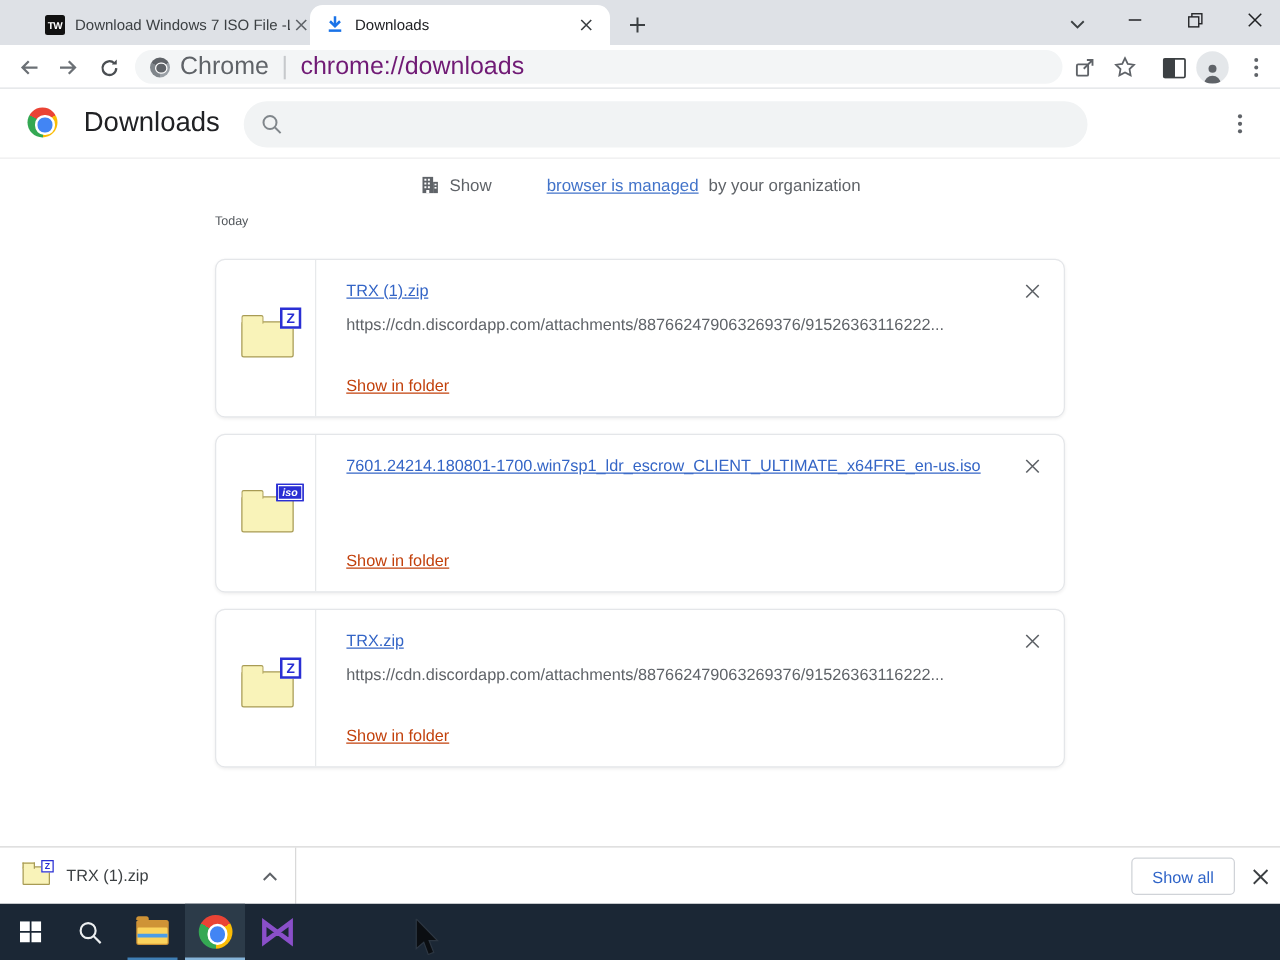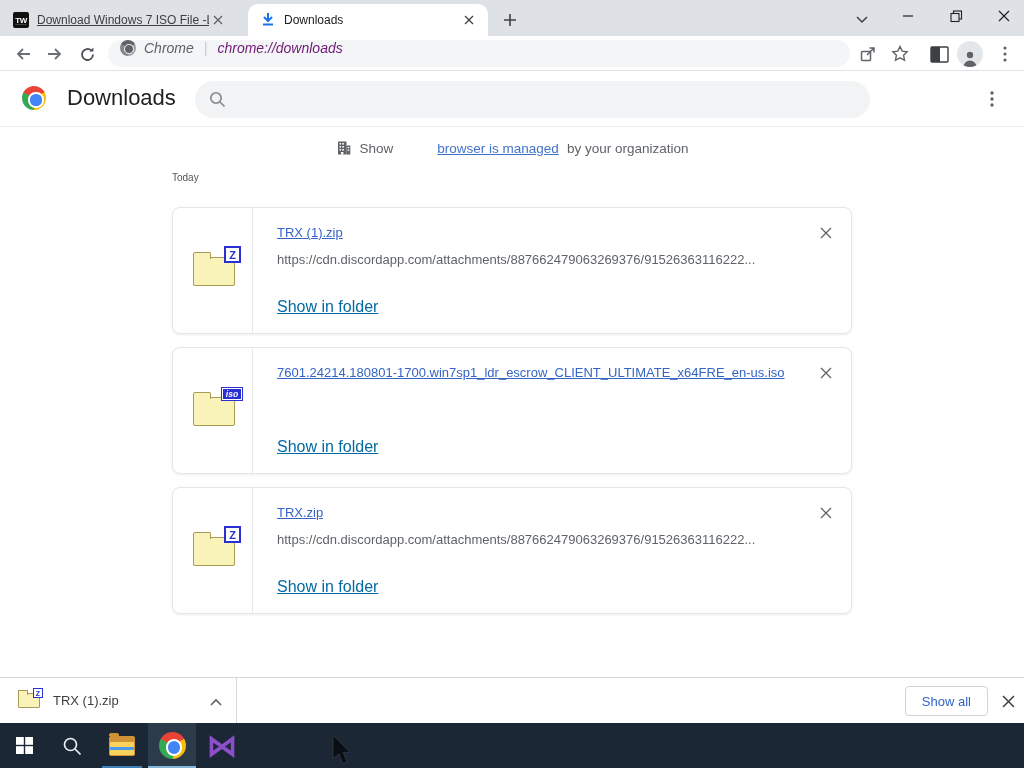--- a/index.html
+++ b/index.html
@@ -2,36 +2,36 @@
 <html><head>
 <meta charset="utf-8">
 <style>
   * { margin:0; padding:0; box-sizing:border-box; }
   html,body { width:1024px; height:768px; overflow:hidden; font-family:"Liberation Sans", sans-serif; background:#fff; }
   #screen { position:relative; width:1024px; height:768px; background:#fff; }
 
   
   #tabstrip { position:absolute; left:0; top:0; width:1024px; height:36px; background:#dee1e6; }
   .tab { position:absolute; top:4px; height:32px; display:flex; align-items:center; font-size:12px; color:#3c4043; }
-  #tab1 { left:1px; width:236px;text-decoration:underline; }
+  #tab1 { left:24px; width:236px; }
   #tab2 { left:248px; width:240px; background:#fff; border-radius:10px 10px 0 0; color:#202124; }
   .tab .fav { margin-left:12px; flex:0 0 auto; }
   .tab .title { margin-left:8px; white-space:nowrap; overflow:hidden; flex:1 1 auto; }
   .tab .tclose { flex:0 0 auto; margin-right:10px; width:18px; height:18px; display:flex; align-items:center; justify-content:center; border-radius:50%; }
   .tw-fav { width:16px; height:16px; background:#111; color:#fff; border-radius:2px; font-size:8px; font-weight:bold; display:flex; align-items:center; justify-content:center; letter-spacing:-0.5px; }
   #newtab { position:absolute; left:498px; top:8px; width:24px; height:24px; display:flex; align-items:center; justify-content:center; border-radius:50%; }
   #tabsearch { position:absolute; left:850px; top:8px; width:24px; height:24px; display:flex; align-items:center; justify-content:center; }
   .winbtn { position:absolute; top:0; width:40px; height:32px; display:flex; align-items:center; justify-content:center; }
   #btn-min { left:888px; } #btn-restore { left:936px; } #btn-close { left:984px; }
 
   
   #toolbar { position:absolute; left:0; top:36px; width:1024px; height:35px; background:#fff; border-bottom:1px solid #e0e2e5; }
   .navic { position:absolute; top:5px; width:26px; height:26px; display:flex; align-items:center; justify-content:center; border-radius:50%; }
   #nav-back { left:10px; } #nav-fwd { left:42px; } #nav-reload { left:74px; }
-  #omnibox { position:absolute; left:108px; top:4px; width:742px; height:27px; background:#f3f5f6; border-radius:14px; display:flex; align-items:flex-start; font-size:14px;font-style:italic; }
+  #omnibox { position:absolute; left:108px; top:4px; width:742px; height:27px; background:#f3f5f6; border-radius:14px; display:flex; align-items:center; font-size:20px; }
   #omnibox .glyph { margin-left:12px; }
   #omnibox .site { margin-left:8px; color:#5f6368; }
   #omnibox .sep { margin:0 10px; color:#c6c9cc; }
   #omnibox .url { color:#701a75; }
   .tbic { position:absolute; top:5px; width:26px; height:26px; display:flex; align-items:center; justify-content:center; }
   #ic-share { left:855px; } #ic-star { left:887px; } #ic-panel { left:926px; }
   #ic-avatar { left:957px; } #ic-menu { left:992px; }
   .avatar { width:26px; height:26px; border-radius:50%; background:#e4e7ea; display:flex; align-items:flex-end; justify-content:center; overflow:hidden; }
 
   
@@ -52,21 +52,21 @@
   #today { position:absolute; left:172px; top:172px; font-size:10px; color:#50555a; }
   .card { position:absolute; left:172px; width:680px; height:127px; background:#fff; border:1px solid #e4e6e9; border-radius:8px; box-shadow:0 1px 3px rgba(0,0,0,.07); }
   #card1 { top:207px; } #card2 { top:347px; } #card3 { top:487px; }
   .iconcol { position:absolute; left:0; top:0; width:80px; height:100%; border-right:1px solid #e7e9eb; }
   .folder { position:absolute; left:20px; top:49px; width:42px; height:29px; background:#f9f3b9; border:1px solid #a89b54; border-radius:2px; }
   .folder::before { content:""; position:absolute; top:-6px; left:-1px; width:16px; height:6px; background:#f9f3b9; border:1px solid #a89b54; border-bottom:none; border-radius:2px 2px 0 0; }
   .badge-z { position:absolute; right:-7px; top:-12px; width:17px; height:17px; background:#fff; border:2px solid #2a2fd4; color:#2a2fd4; font-size:11px; font-weight:bold; display:flex; align-items:center; justify-content:center; }
   .badge-iso { position:absolute; right:-9px; top:-11px; width:22px; height:14px; background:#2a2fd4; color:#fff; font-size:8.5px; font-weight:bold; font-style:italic; display:flex; align-items:center; justify-content:center; box-shadow:inset 0 0 0 1px #fff; border:1px solid #2a2fd4; }
   .dl-name { position:absolute; left:104px; top:17px; font-size:13px; color:#3465c6; text-decoration:underline; white-space:nowrap; overflow:hidden; max-width:545px; }
   .dl-url { position:absolute; left:104px; top:44px; font-size:13px; color:#5f6368; white-space:nowrap; overflow:hidden; max-width:545px; }
-  .dl-action { position:absolute; left:104px; bottom:17px; font-size:16px; color:#0369a1; text-decoration:underline; }
+  .dl-action { position:absolute; left:104px; bottom:17px; font-size:13px; color:#c2410c; text-decoration:underline; }
   .dl-close { position:absolute; right:14px; top:14px; width:22px; height:22px; display:flex; align-items:center; justify-content:center; }
 
   
   #shelf { position:absolute; left:0; top:677px; width:1024px; height:46px; background:#fff; border-top:1px solid #d6d6d6; }
   .chip { position:absolute; top:0; height:100%; display:flex; align-items:center; border-right:1px solid #d9d9d9; }
   #chip1 { left:0; width:237px; }
   #chip2 { left:237px; width:239px; }
   .folder-sm { position:relative; width:22px; height:15px; background:#f9f3b9; border:1px solid #a89b54; border-radius:1px; margin-left:18px; flex:0 0 auto; }
   .folder-sm::before { content:""; position:absolute; top:-4px; left:-1px; width:8px; height:4px; background:#f9f3b9; border:1px solid #a89b54; border-bottom:none; }
   .badge-z-sm { position:absolute; right:-4px; top:-6px; width:10px; height:10px; background:#fff; border:1.5px solid #2a2fd4; color:#2a2fd4; font-size:7px; font-weight:bold; display:flex; align-items:center; justify-content:center; }

